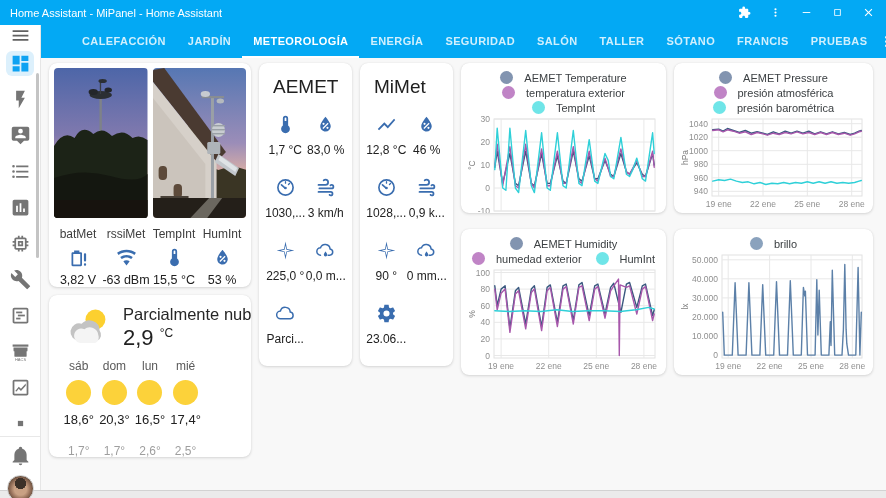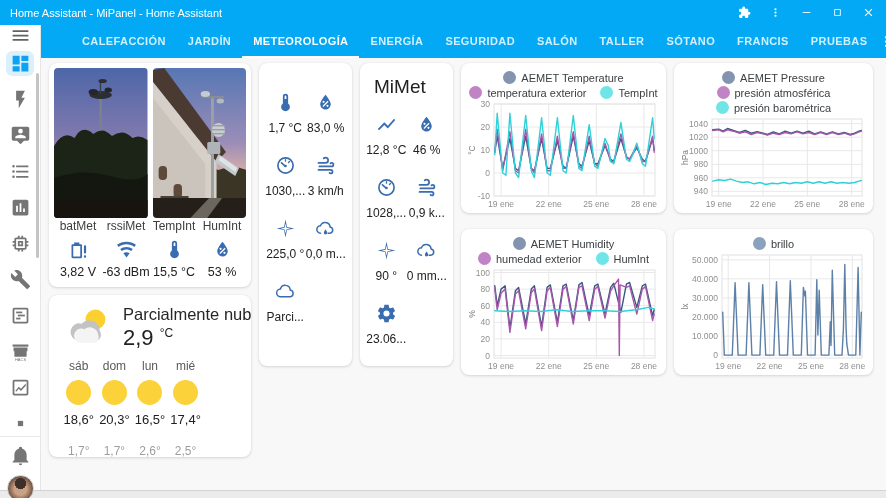--- a/index.html
+++ b/index.html
@@ -37,21 +37,21 @@
   .main{position:absolute;left:41px;top:58px;right:0;bottom:8px;background:#f8f8f8;padding:5px 0 0 8px;box-sizing:border-box;display:flex;gap:8px;align-items:flex-start;overflow:hidden;}
   .col{display:flex;flex-direction:column;}
   .col1{width:202px;}.col2{width:93px;}.col3{width:93px;}.col4{width:205px;}.col5{width:199px;}
   .card{background:#fff;border-radius:8px;box-shadow:0 1px 3px rgba(0,0,0,.14),0 0 1px rgba(0,0,0,.1);box-sizing:border-box;}
 
   
   .station-card{height:224px;padding:5px;margin-bottom:8px;overflow:hidden;}
   .cam-row{display:flex;gap:5px;height:150px;}
   .cam{flex:1;border-radius:4px;overflow:hidden;cursor:pointer;}
   .cam svg{display:block;width:100%;height:100%;}
-  .glance{display:grid;grid-template-columns:repeat(4,1fr);text-align:center;margin-top:1px;}
+  .glance{display:grid;grid-template-columns:repeat(4,1fr);text-align:center;margin-top:9px;}
   .glance-label{font-size:12px;color:#3d3d3d;}
   .glance-icon{margin:6px 0 5px;color:#3a6daf;display:flex;justify-content:center;}
   .glance-value{font-size:12.5px;color:#212121;white-space:nowrap;}
   .ic{width:21px;height:21px;fill:currentColor;}
 
   
   .weather-card{height:162px;padding:10px 12px;cursor:pointer;overflow:hidden;}
   .w-top{display:flex;align-items:center;gap:10px;}
   .w-icon svg{width:52px;height:46px;display:block;}
   .w-name{font-size:16.5px;color:#262626;white-space:nowrap;overflow:hidden;}
@@ -69,21 +69,21 @@
   .s-grid{display:grid;grid-template-columns:1fr 1fr;margin-top:16px;row-gap:20px;text-align:center;}
   .s-ent{cursor:pointer;}
   .s-icon{color:#3a6daf;display:flex;justify-content:center;}
   .s-value{font-size:12px;color:#212121;margin-top:8px;white-space:nowrap;}
 
   
   .chart-card{padding:8px 6px 3px;display:flex;flex-direction:column;cursor:pointer;overflow:hidden;}
   .c-tall{height:150px;margin-bottom:16px;}
   .c-short{height:146px;text-align:center;}
   .legend{display:flex;flex-wrap:wrap;justify-content:center;column-gap:14px;row-gap:2px;padding:0 2px;}
-  .legend-item{display:flex;align-items:center;gap:5px;font-size:11px;color:#3c4043;white-space:nowrap;}
+  .legend-item{display:flex;align-items:center;gap:11px;font-size:11px;color:#3c4043;white-space:nowrap;}
   .legend-dot{width:13px;height:13px;border-radius:50%;flex:0 0 auto;}
   .plot{flex:1;min-height:0;position:relative;}
   .plot svg{position:absolute;left:0;top:0;display:block;}
 
   
   .bottombar{position:absolute;left:0;bottom:0;width:886px;height:8px;background:#ebebeb;border-top:1px solid #d2d2d2;box-sizing:border-box;}
 </style>
 </head>
 <body>
 
@@ -364,20 +364,21 @@
       <div class="f-sun"></div>
       <div class="f-high">17,4°</div>
       <div class="f-low">2,5°</div>
     </div>
           </div>
       </div>
     </div>
 
     <div class="col col2">
       <div class="card sensor-card">
+        <div class="s-title">AEMET</div>
         <div class="s-grid" id="aemet-grid">
             <div class="s-ent">
         <div class="s-icon">
                 <svg viewBox="0 0 24 24" class="ic">
                   <path d="M15,13V5A3,3 0 0,0 12,2A3,3 0 0,0 9,5V13A5,5 0 1,0 15,13M12,4A1,1 0 0,1 13,5V8H11V5A1,1 0 0,1 12,4Z"></path>
                 </svg>
               </div>
         <div class="s-value">1,7 °C</div>
       </div>
             <div class="s-ent">

